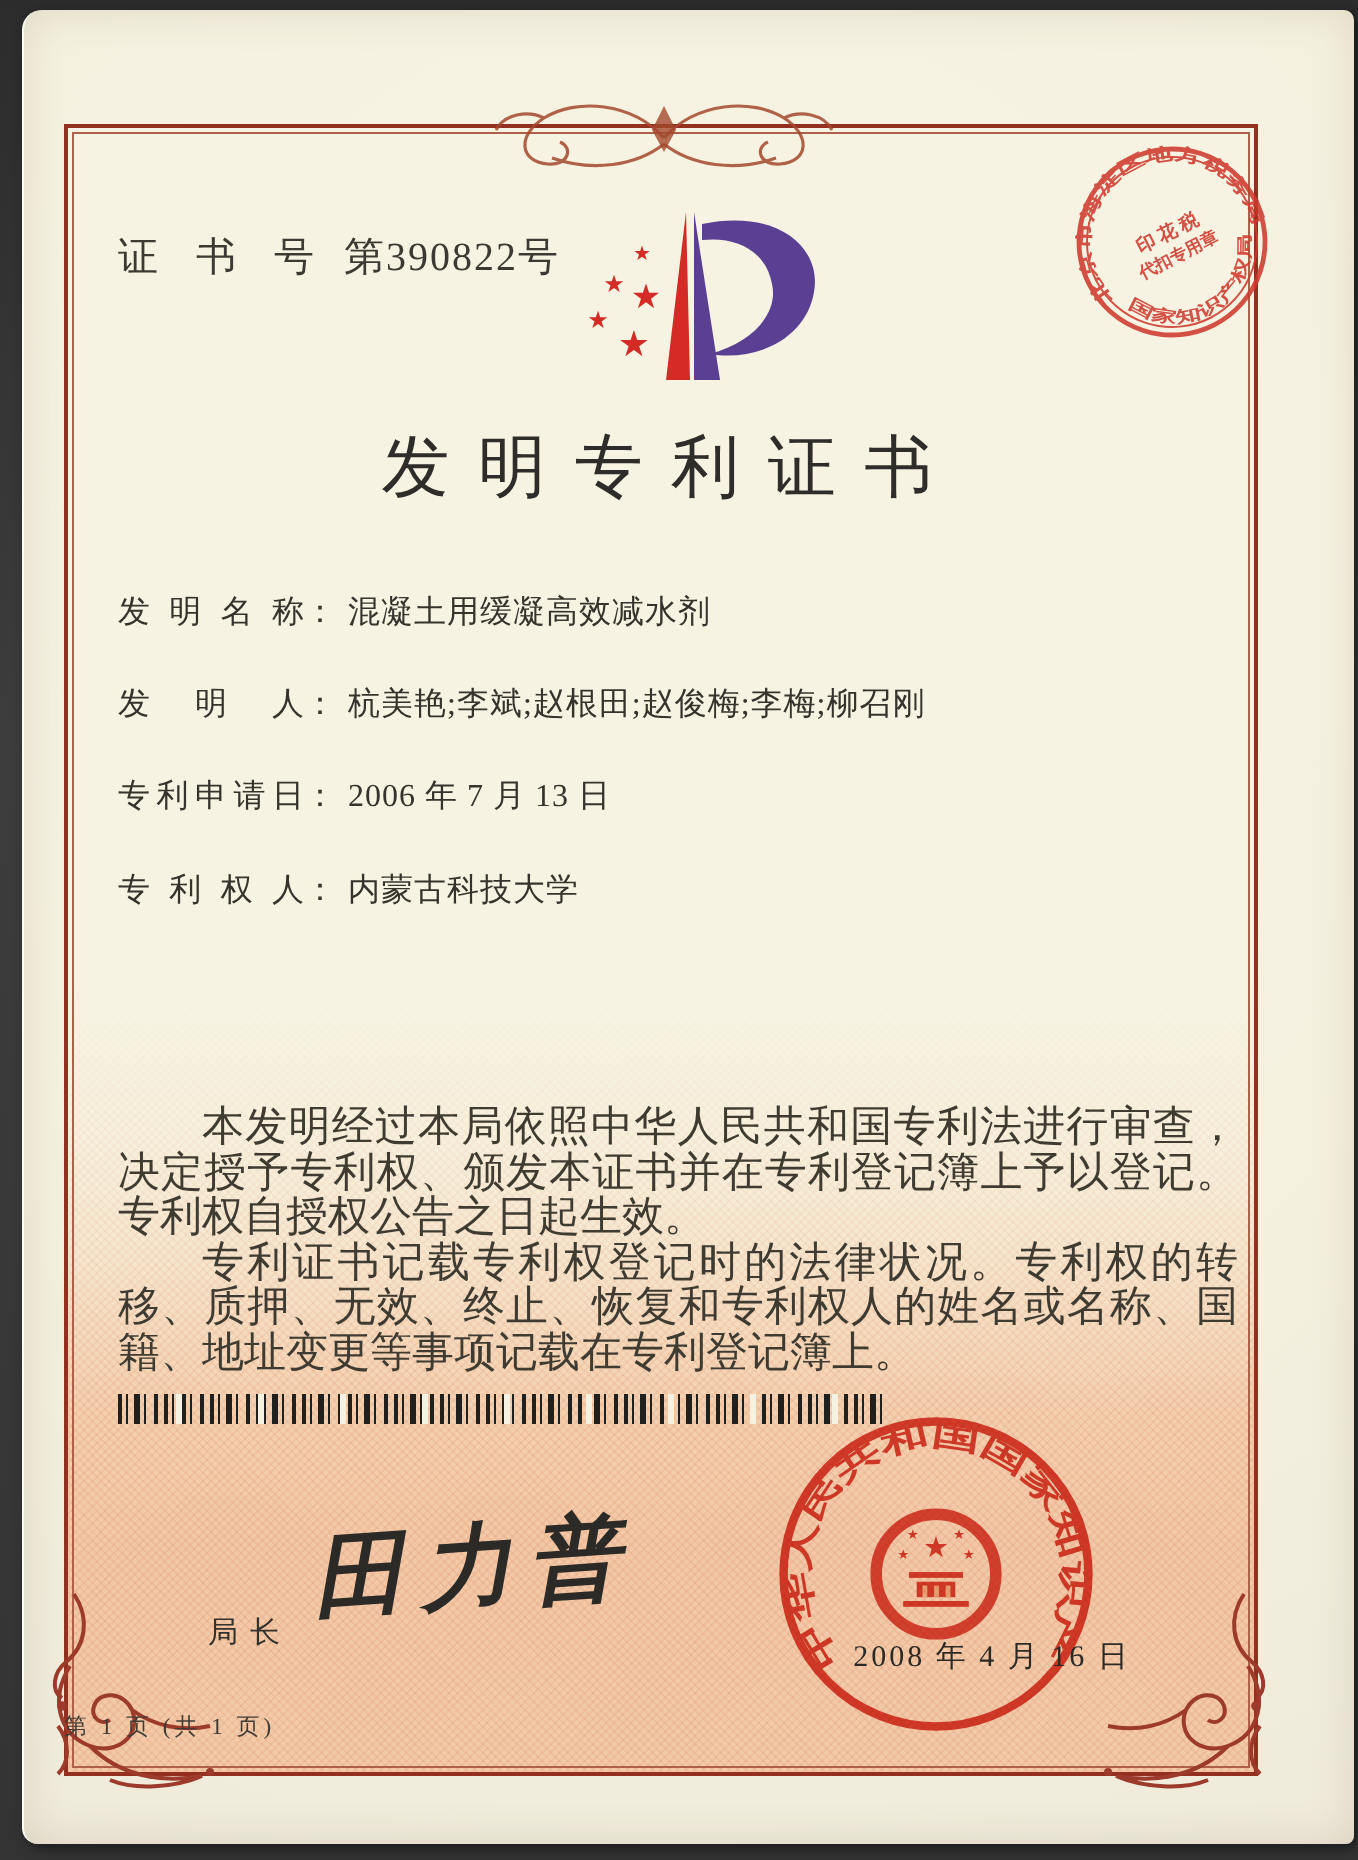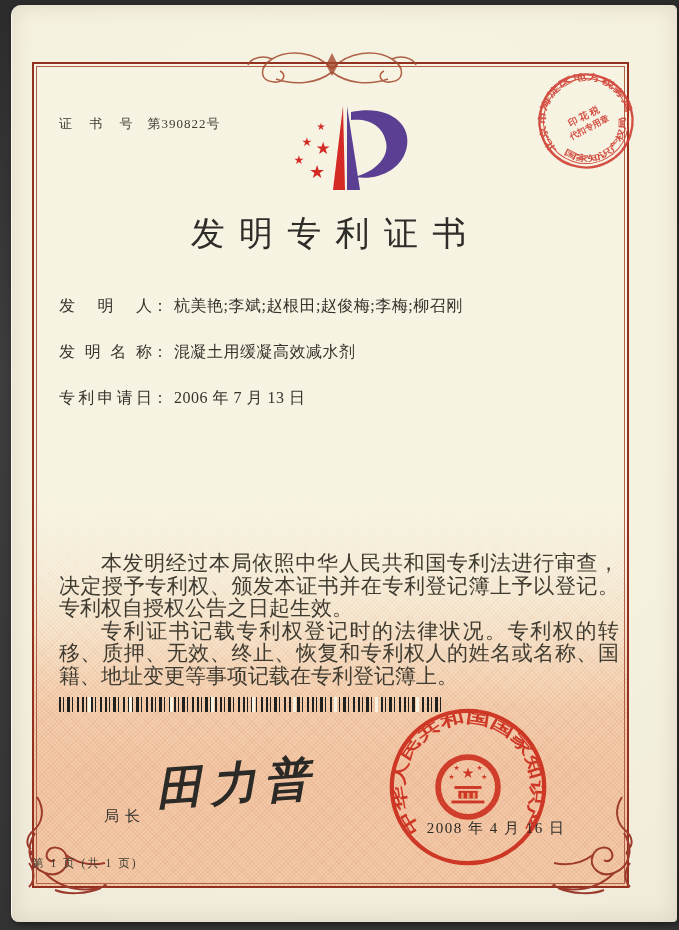--- a/index.html
+++ b/index.html
@@ -29,21 +29,21 @@
   }
   
   .texture{
     position:absolute;left:0;top:0;width:100%;height:100%;
     background:
       linear-gradient(180deg, rgba(247,243,226,1) 0%, rgba(247,243,226,1) 52%, rgba(247,243,226,0) 78%),
       repeating-linear-gradient(45deg, rgba(210,130,95,.14) 0 1px, transparent 1px 3px),
       repeating-linear-gradient(-45deg, rgba(210,130,95,.14) 0 1px, transparent 1px 3px);
   }
   .abs{position:absolute;}
-  .cert-number{left:47px;top:110px;font-size:13px;color:#3c3a33;}
+  .cert-number{left:47px;top:110px;font-size:20px;color:#3c3a33;}
   .cert-number .lbl{letter-spacing:7px;margin-right:8px;}
   .cert-number .num{letter-spacing:1px;}
   .logo{left:269px;top:93px;width:155px;height:104px;}
   .tax-stamp{left:524px;top:66px;width:100px;height:100px;transform:rotate(-27deg);opacity:.88;}
   .page-title{
     left:20px;top:206px;width:593px;text-align:center;
     font-size:34px;font-weight:400;color:#2f2d29;
     letter-spacing:.42em;text-indent:.42em;
   }
   .fields{left:47px;top:291px;width:560px;}
@@ -150,27 +150,30 @@
         <textPath href="#taxBottom" startOffset="2" textLength="90" lengthAdjust="spacingAndGlyphs">国家知识产权局</textPath>
       </text>
       <text x="50" y="48" font-size="9.5" fill="#cf3a2f" font-weight="bold" text-anchor="middle">印 花 税</text>
       <text x="50" y="60" font-size="8.6" fill="#cf3a2f" font-weight="bold" text-anchor="middle">代扣专用章</text>
     </svg>
 
     <div class="abs page-title z4">发明专利证书</div>
 
     <div class="abs fields z4">
       <div class="field-row">
+        <span class="field-label">发明名称</span><span class="field-colon">：</span><span class="field-value">混凝土用缓凝高效减水剂</span>
+      </div>
+      <div class="field-row">
         <span class="field-label">发明人</span><span class="field-colon">：</span><span class="field-value">杭美艳;李斌;赵根田;赵俊梅;李梅;柳召刚</span>
       </div>
       <div class="field-row">
-        <span class="field-label">发明名称</span><span class="field-colon">：</span><span class="field-value">混凝土用缓凝高效减水剂</span>
-      </div>
-      <div class="field-row">
         <span class="field-label">专利申请日</span><span class="field-colon">：</span><span class="field-value">2006 年 7 月 13 日</span>
+      </div>
+      <div class="field-row">
+        <span class="field-label">专利权人</span><span class="field-colon">：</span><span class="field-value">内蒙古科技大学</span>
       </div>
     </div>
 
     <div class="abs body-text z4">
       <p>本发明经过本局依照中华人民共和国专利法进行审查，决定授予专利权、颁发本证书并在专利登记簿上予以登记。专利权自授权公告之日起生效。</p>
       <p>专利证书记载专利权登记时的法律状况。专利权的转移、质押、无效、终止、恢复和专利权人的姓名或名称、国籍、地址变更等事项记载在专利登记簿上。</p>
     </div>
 
     <div class="abs barcode z4"></div>
 

